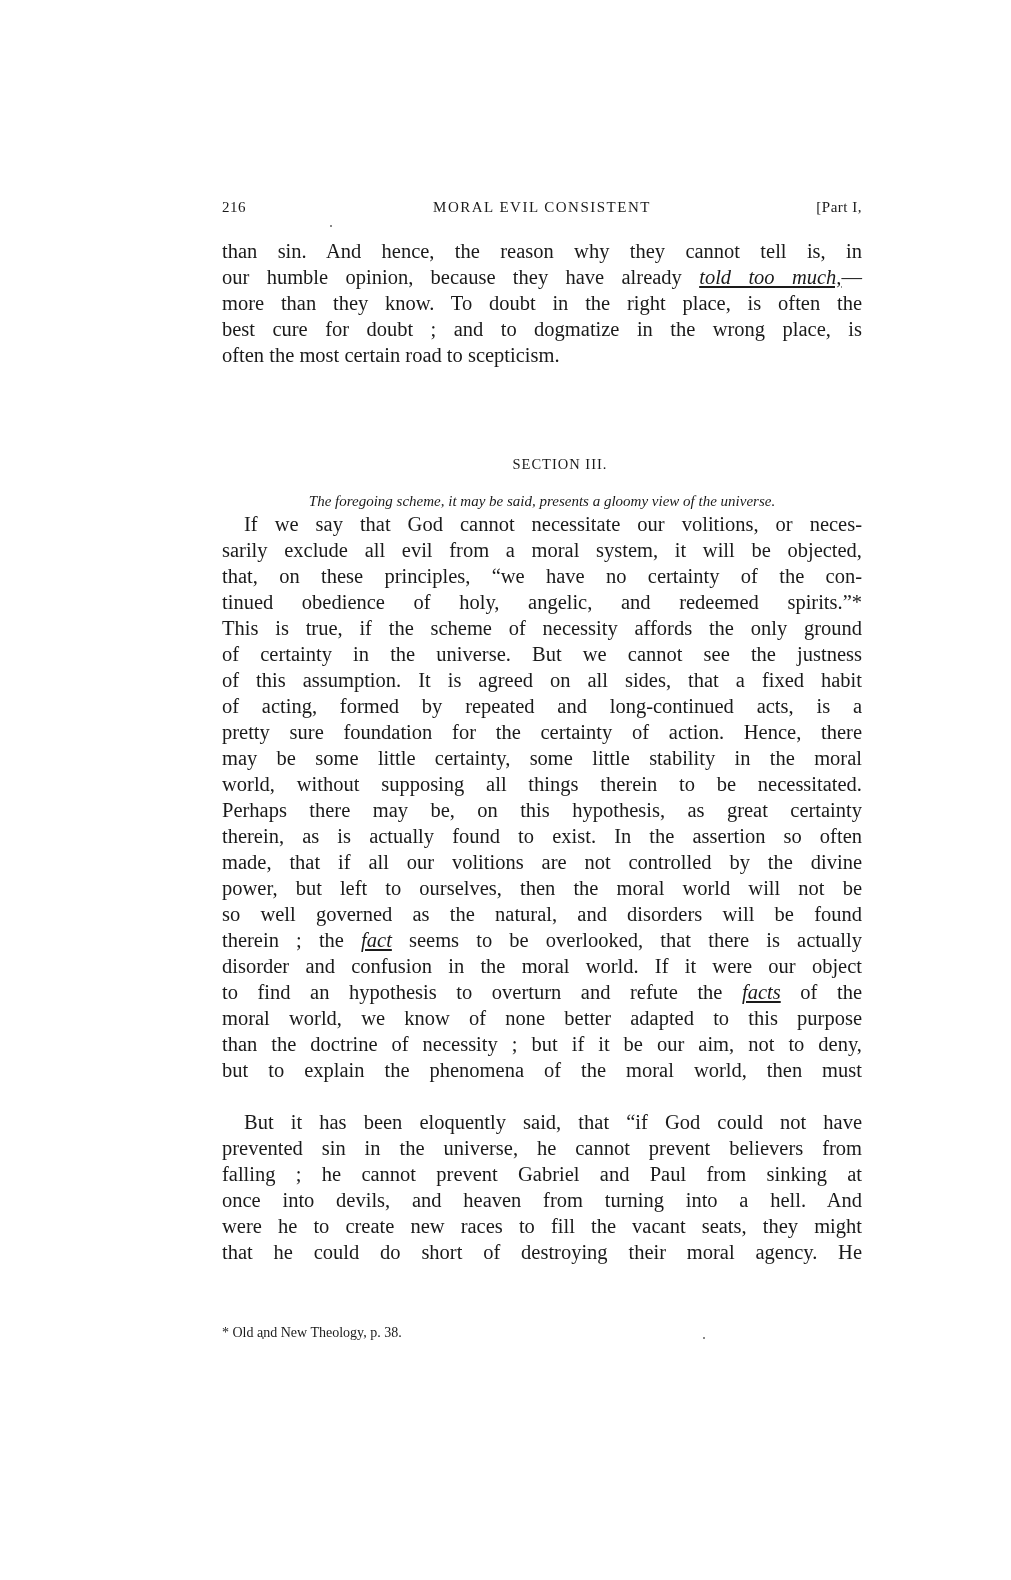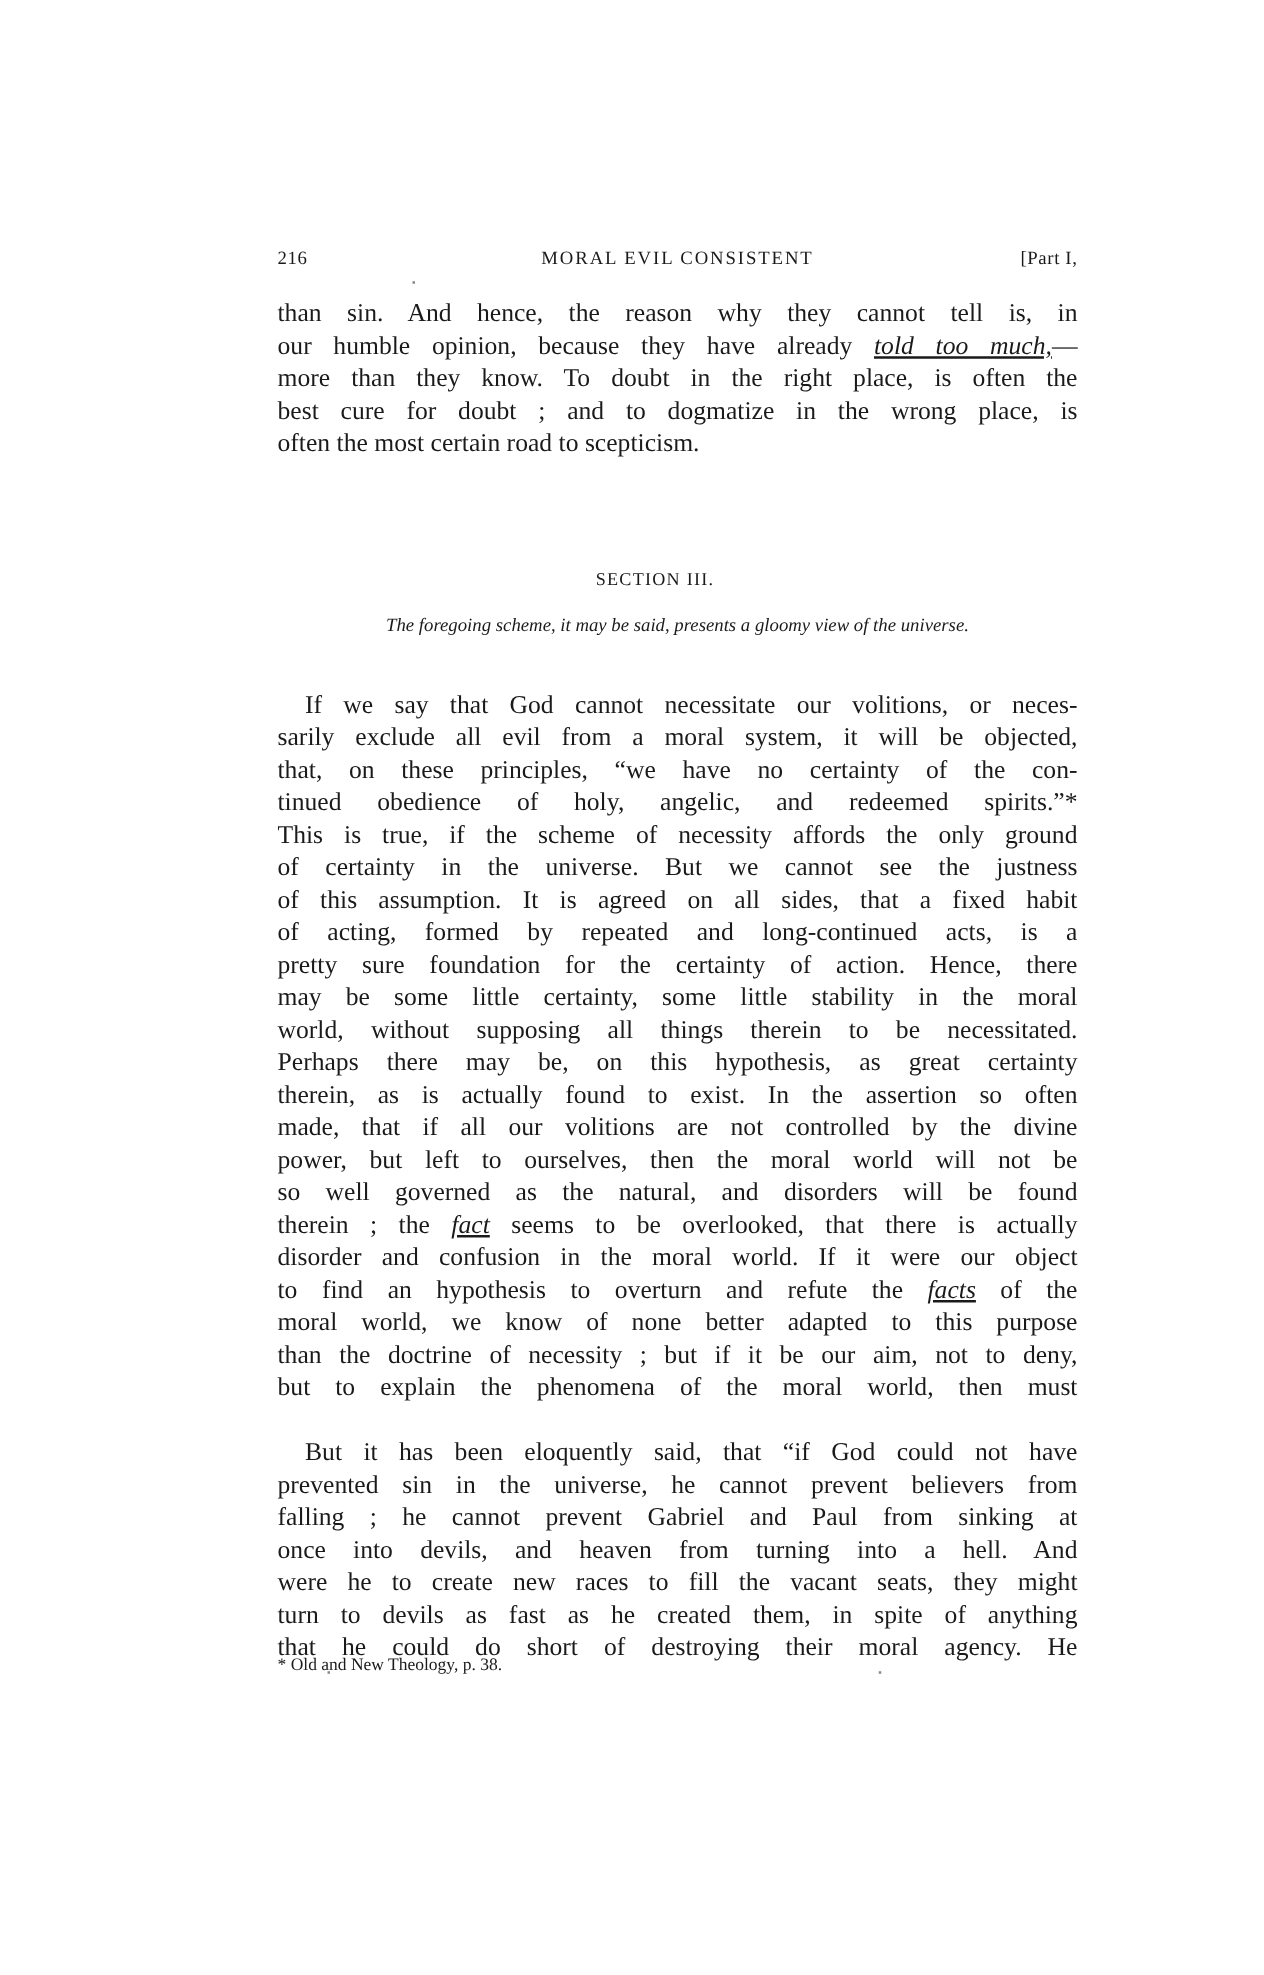--- a/index.html
+++ b/index.html
@@ -7,22 +7,22 @@
            font-family: "Liberation Serif", "DejaVu Serif", serif; }
     .page { position: absolute; left: 0; top: 0; width: 845px; height: 1580px; }
     .running-head { position: absolute; left: 222px; top: 199px; width: 640px; height: 24px;
                     font-size: 15px; letter-spacing: 0.5px; }
     .running-head .pg { position: absolute; left: 0; top: 0; }
     .running-head .title { position: absolute; left: 0; width: 100%; text-align: center; top: 0; letter-spacing: 1.5px; }
     .running-head .part { position: absolute; right: 0; top: 0; }
     .block { position: absolute; left: 222px; width: 640px; font-size: 20.5px; line-height: 26px; }
     .line { display: block; text-align: justify; text-align-last: justify; white-space: nowrap; height: 26px; }
     .line.last { text-align-last: left; }
-    .line.indent { padding-left: 22px; margin-top: 40px; }
-    .section-heading { position: absolute; left: 204px; width: 640px; top: 456px; text-align: center;
+    .line.indent { padding-left: 22px; }
+    .section-heading { position: absolute; left: 240px; width: 640px; top: 456px; text-align: center;
                        font-size: 14.5px; letter-spacing: 1px; }
     .section-subtitle { position: absolute; left: 222px; width: 640px; top: 477px; text-align: center;
                         font-size: 15px; font-style: italic; margin-top: 16px; }
     .footnote { position: absolute; left: 222px; width: 640px; top: 1325px; text-align: left; font-size: 14px; }
     i { font-style: italic; text-decoration: underline; }
     .speck { position: absolute; width: 2px; height: 2px; background: #888; }
   </style>
 </head>
 <body>
 
@@ -69,21 +69,20 @@
     <span class="line">than the doctrine of necessity ; but if it be our aim, not to deny,</span>
     <span class="line">but to explain the phenomena of the moral world, then must</span>
   </div>
 
   <div class="block" style="top:1109px;">
     <span class="line indent">But it has been eloquently said, that “if God could not have</span>
     <span class="line">prevented sin in the universe, he cannot prevent believers from</span>
     <span class="line">falling ; he cannot prevent Gabriel and Paul from sinking at</span>
     <span class="line">once into devils, and heaven from turning into a hell.  And</span>
     <span class="line">were he to create new races to fill the vacant seats, they might</span>
-    <span class="line">turn to devils as fast as he created them, in spite of anything</span>
     <span class="line">that he could do short of destroying their moral agency.  He</span>
   </div>
 
   <div class="footnote">* Old and New Theology, p. 38.</div>
 
   <span class="speck" style="left:330px;top:225px;"></span>
   <span class="speck" style="left:262px;top:1337px;"></span>
   <span class="speck" style="left:703px;top:1337px;"></span>
 </div>
 

